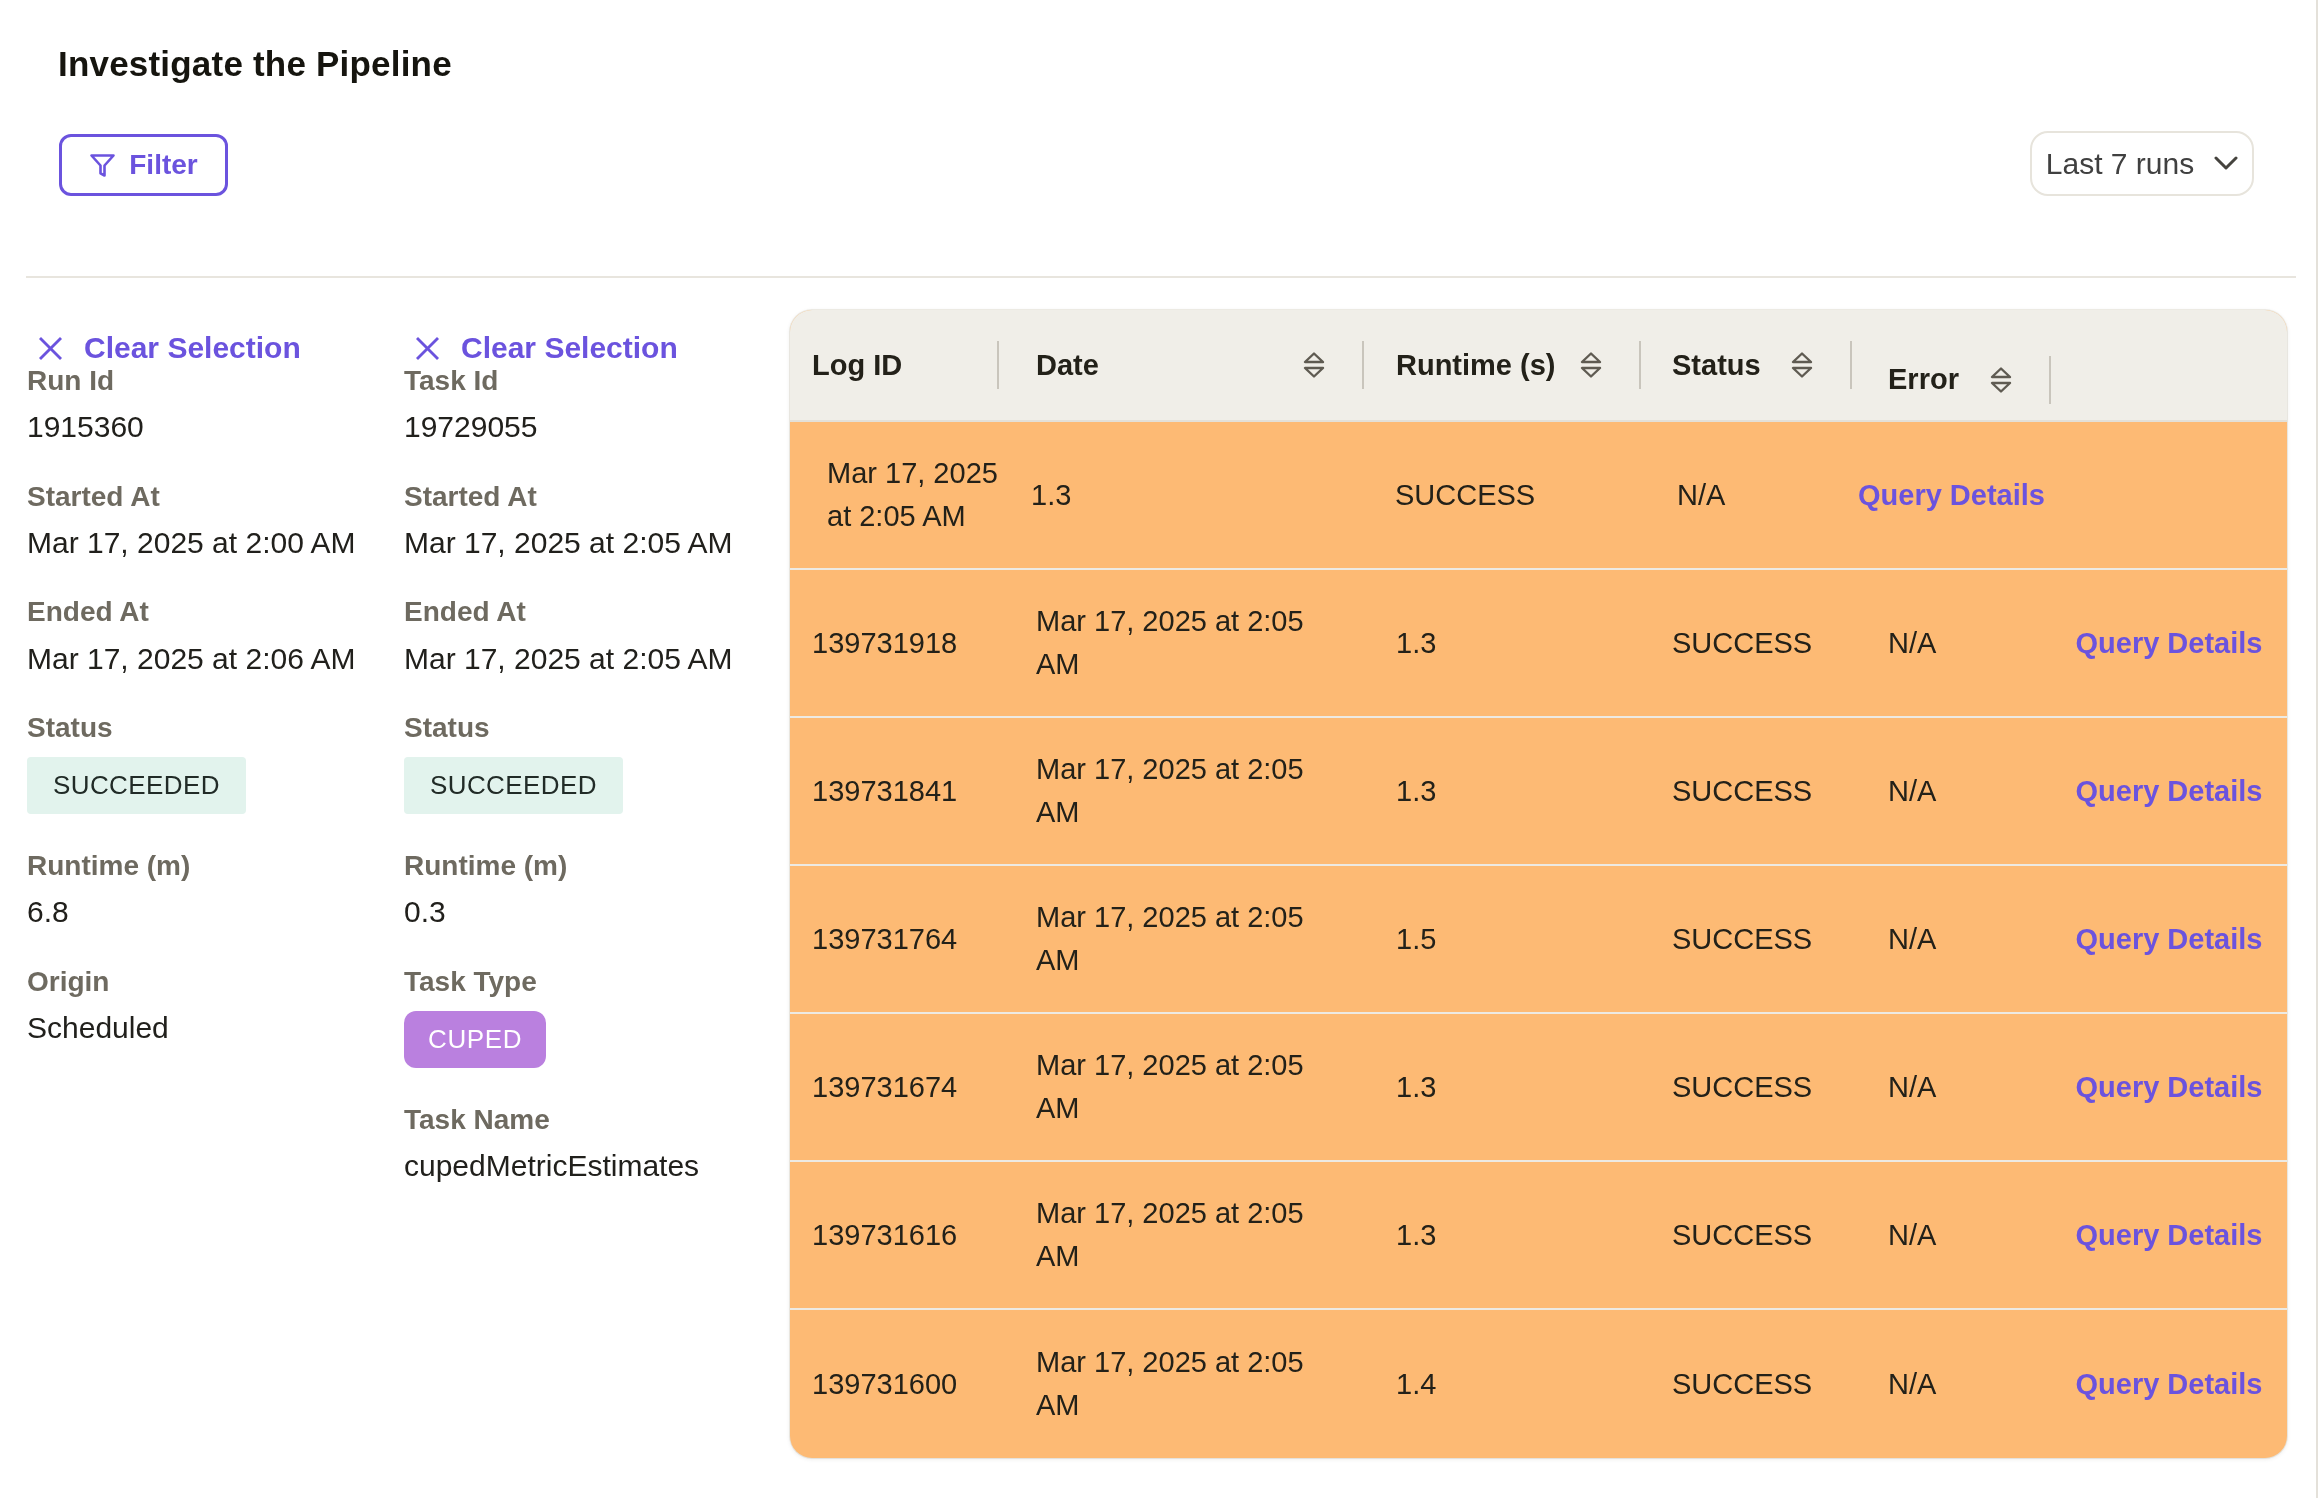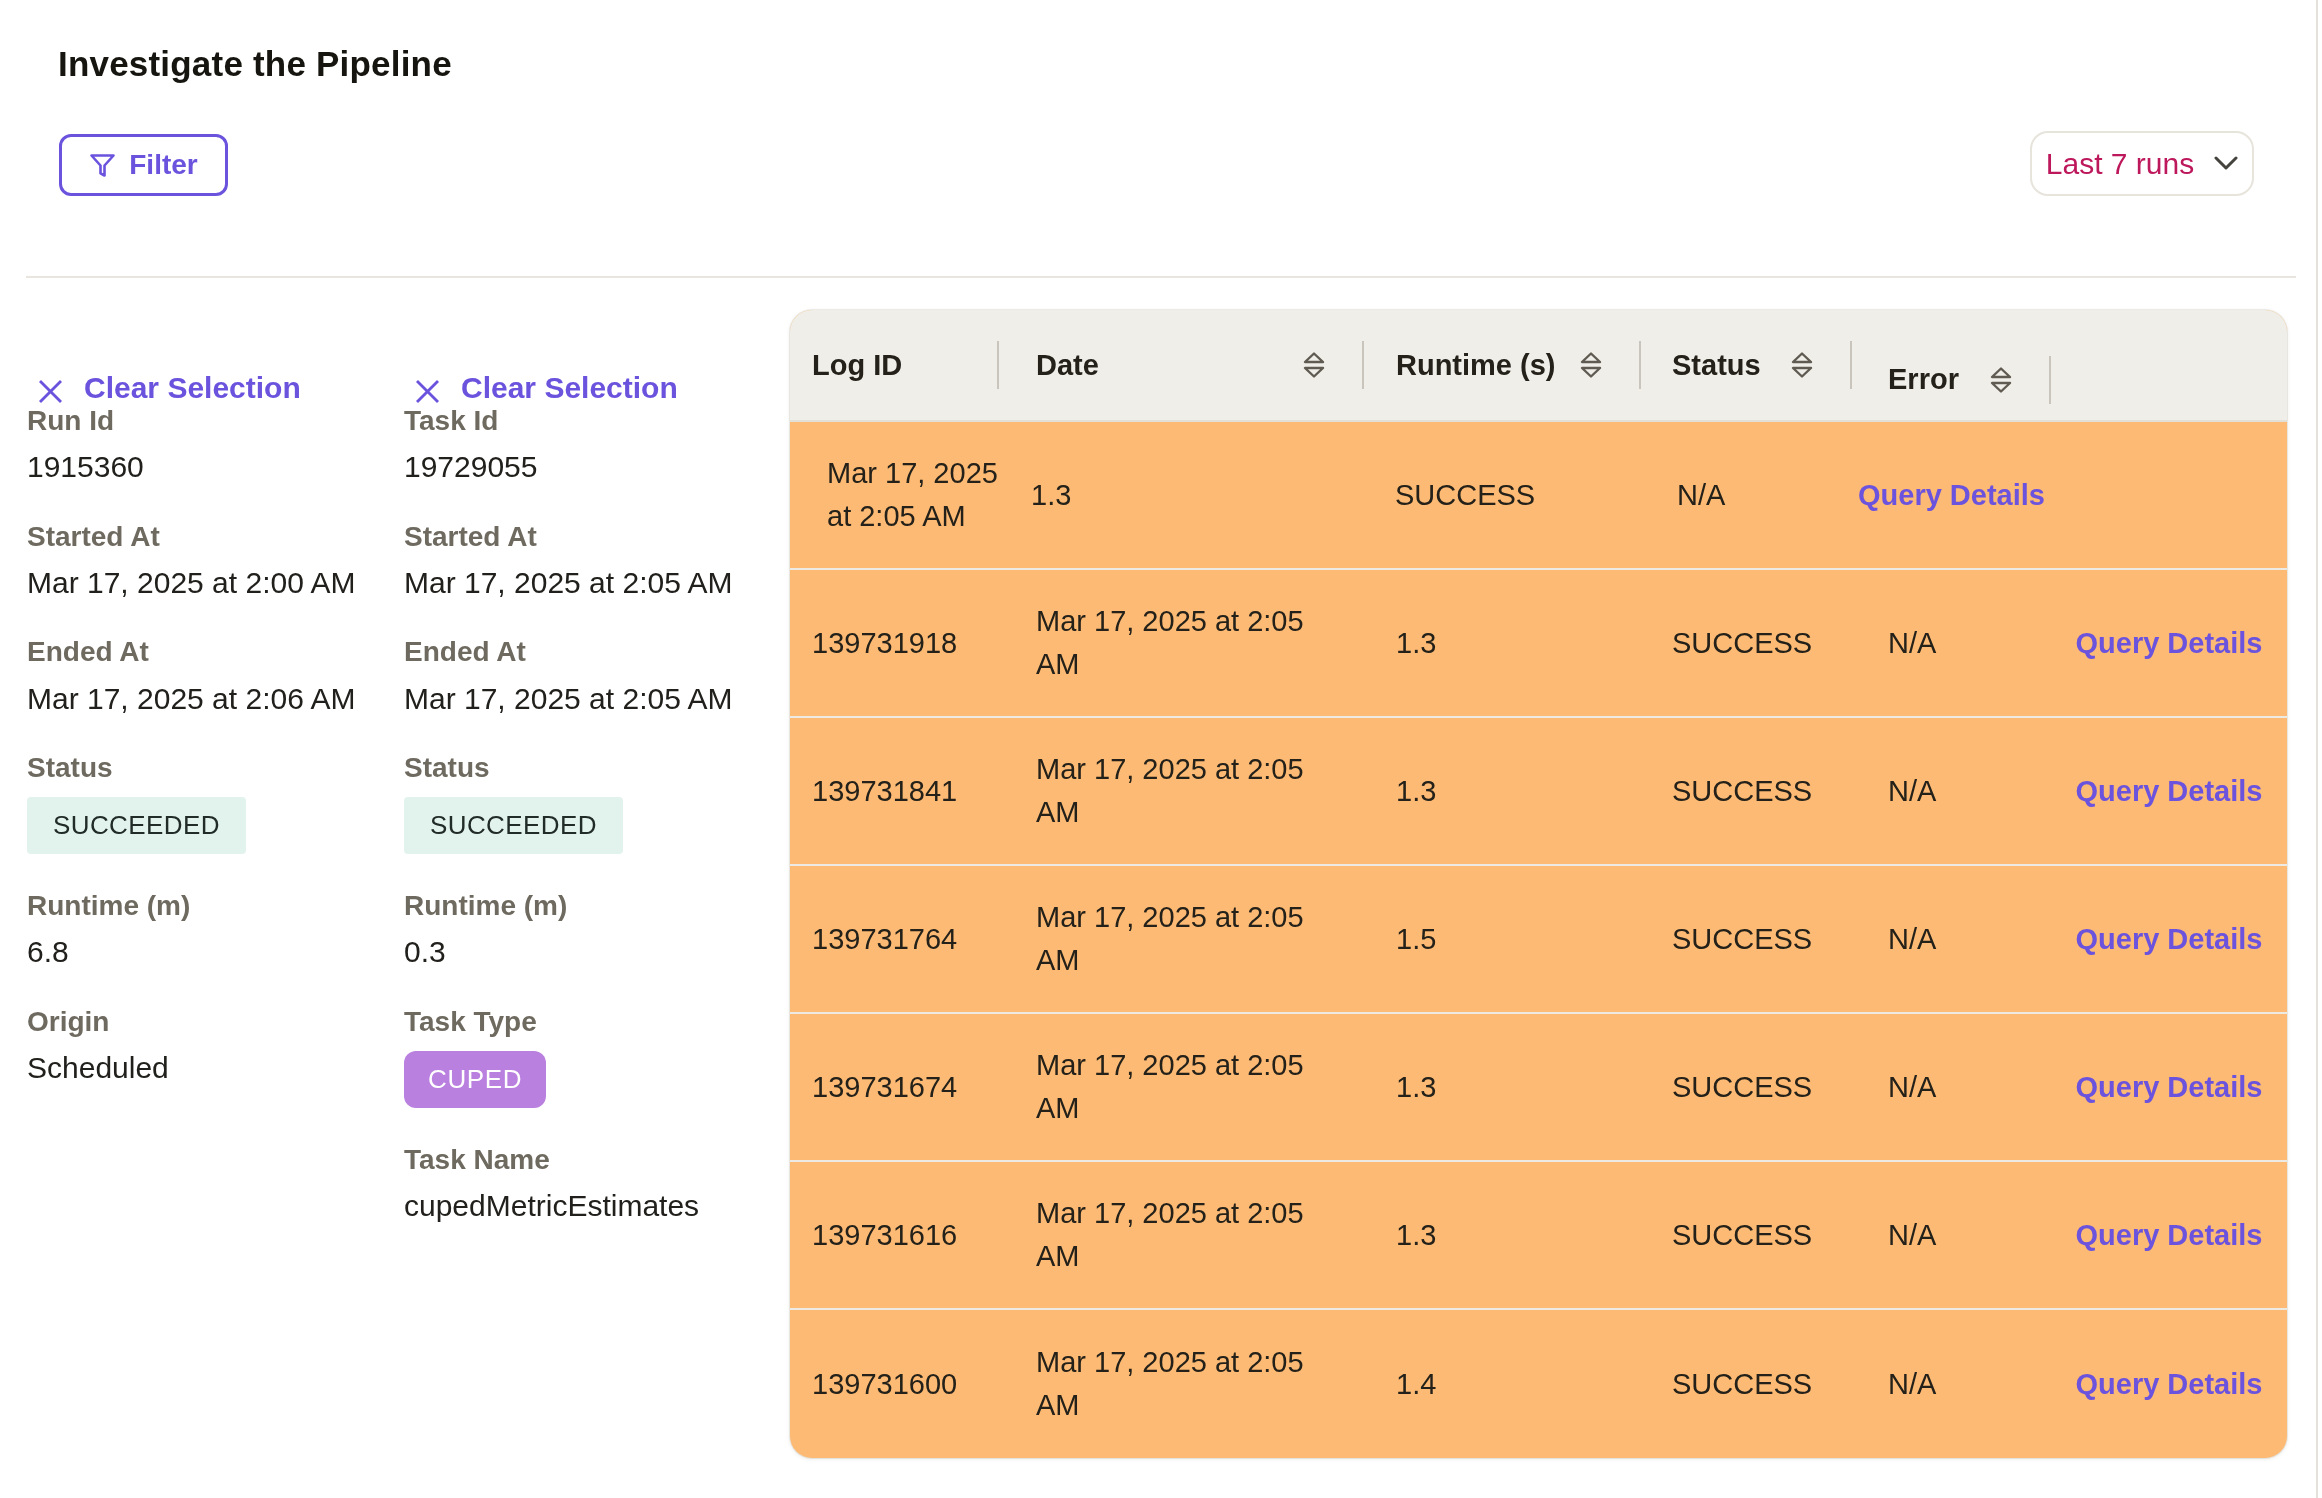--- a/index.html
+++ b/index.html
@@ -20,34 +20,34 @@
     display:flex; align-items:center; justify-content:center; gap:13px;
     cursor:pointer;
   }
   .filter-btn .label { font-size:28px; font-weight:700; color:#6b53de; }
   .runs-select {
     position:absolute; left:2030px; top:131px; width:224px; height:65px;
     background:#fff; border:2px solid #e7e4dc; border-radius:18px;
     display:flex; align-items:center; justify-content:center; gap:20px;
     cursor:pointer;
   }
-  .runs-select .label { font-size:30px; color:#be185d; }
+  .runs-select .label { font-size:30px; color:#404040; }
   .top-divider {
     position:absolute; left:26px; top:276px; width:2270px; height:2px; background:#e8e5de;
   }
   .right-edge {
     position:absolute; left:2316px; top:0; width:2px; height:1498px; background:#e4e1da;
   }
 
   
   .panel { position:absolute; top:331px; }
   .panel-run  { left:27px;  width:360px; }
   .panel-task { left:404px; width:380px; }
   .clear-row {
-    display:flex; align-items:flex-end; gap:20px; cursor:pointer; padding-left:10px;margin-top:40px;
+    display:flex; align-items:center; gap:20px; cursor:pointer; padding-left:10px;
   }
   .clear-row .label { font-size:30px; font-weight:700; color:#6b53de; }
   .panel-run  .group:first-of-type { margin-top:20px; }
   .panel-task .group:first-of-type { margin-top:52px; }
   .group { margin-bottom:36px; }
   .group .f-label {
     font-size:28px; font-weight:600; color:#6e6a60; line-height:1.15; margin-bottom:13px;
   }
   .group .f-value { font-size:30px; color:#21201c; line-height:1.15; }
   .badge-succeeded {

